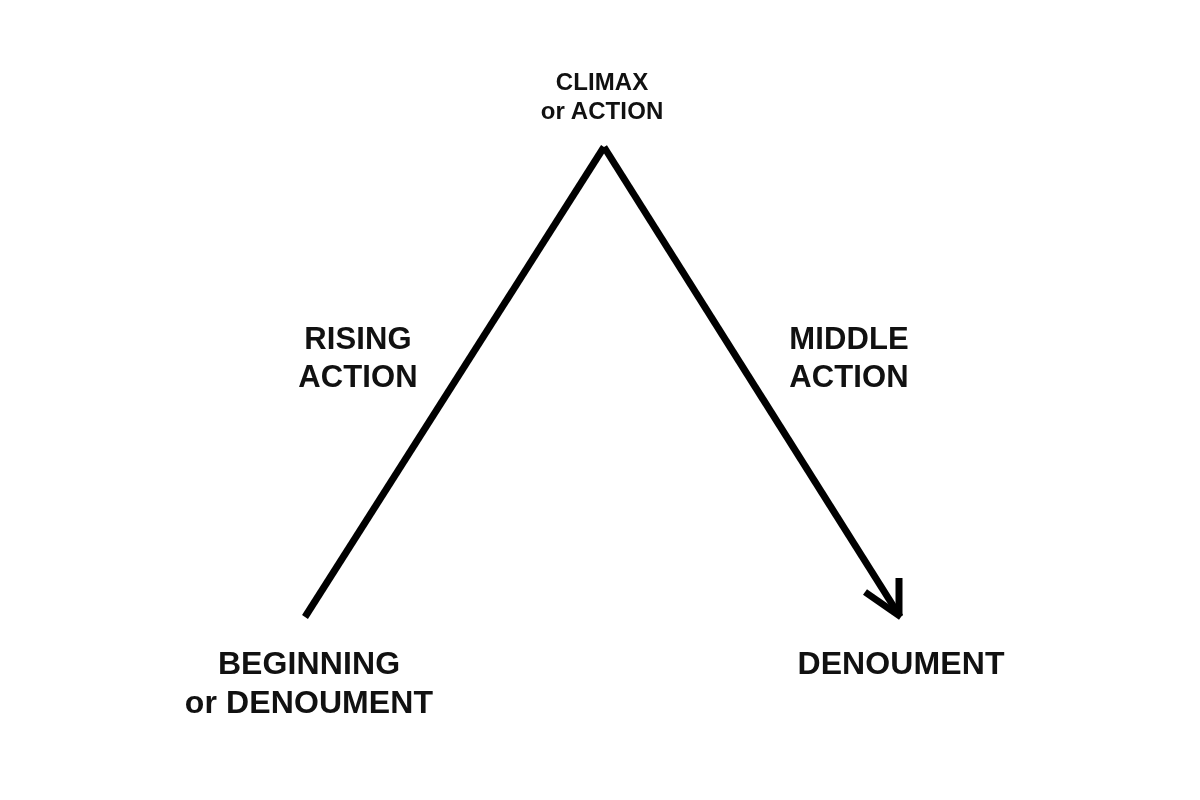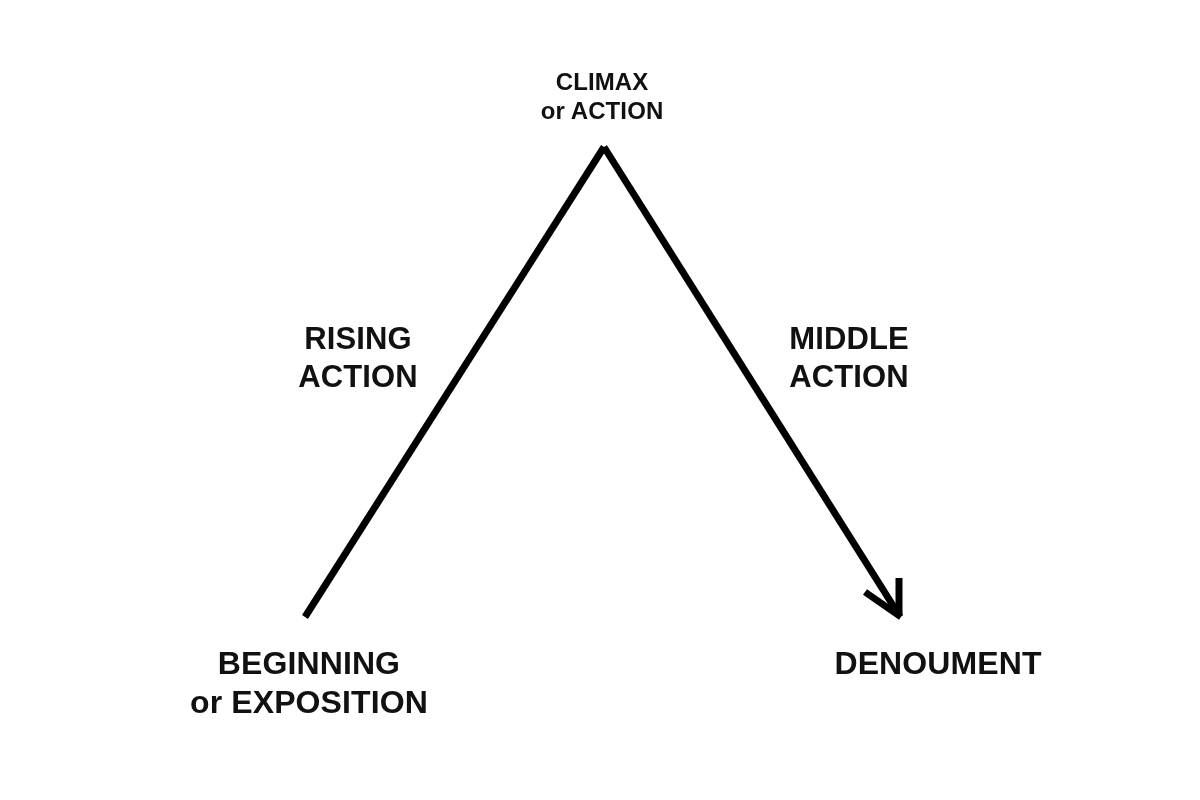--- a/index.html
+++ b/index.html
@@ -61,21 +61,21 @@
     transform: translateX(-50%);
     font-size: 31px;
   }
   #label-exposition {
     left: 309px;
     top: 644px;
     transform: translateX(-50%);
     font-size: 32px;
   }
   #label-denoument {
-    left: 938px;
+    left: 901px;
     top: 644px;
     transform: translateX(-50%);
     font-size: 32px;
   }
 </style>
 </head>
 <body>
 
 <div id="diagram-canvas">
 
@@ -99,20 +99,20 @@
     <span class="line-2">ACTION</span>
   </div>
 
   <div class="label" id="label-falling-action">
     <span class="line-1">MIDDLE</span>
     <span class="line-2">ACTION</span>
   </div>
 
   <div class="label" id="label-exposition">
     <span class="line-1">BEGINNING</span>
-    <span class="line-2">or EXPOSITION</span>
+    <span class="line-2">or DENOUMENT</span>
   </div>
 
   <div class="label" id="label-denoument">
     <span class="line-1">DENOUMENT</span>
   </div>
 
 </div>
 
 </body></html>

